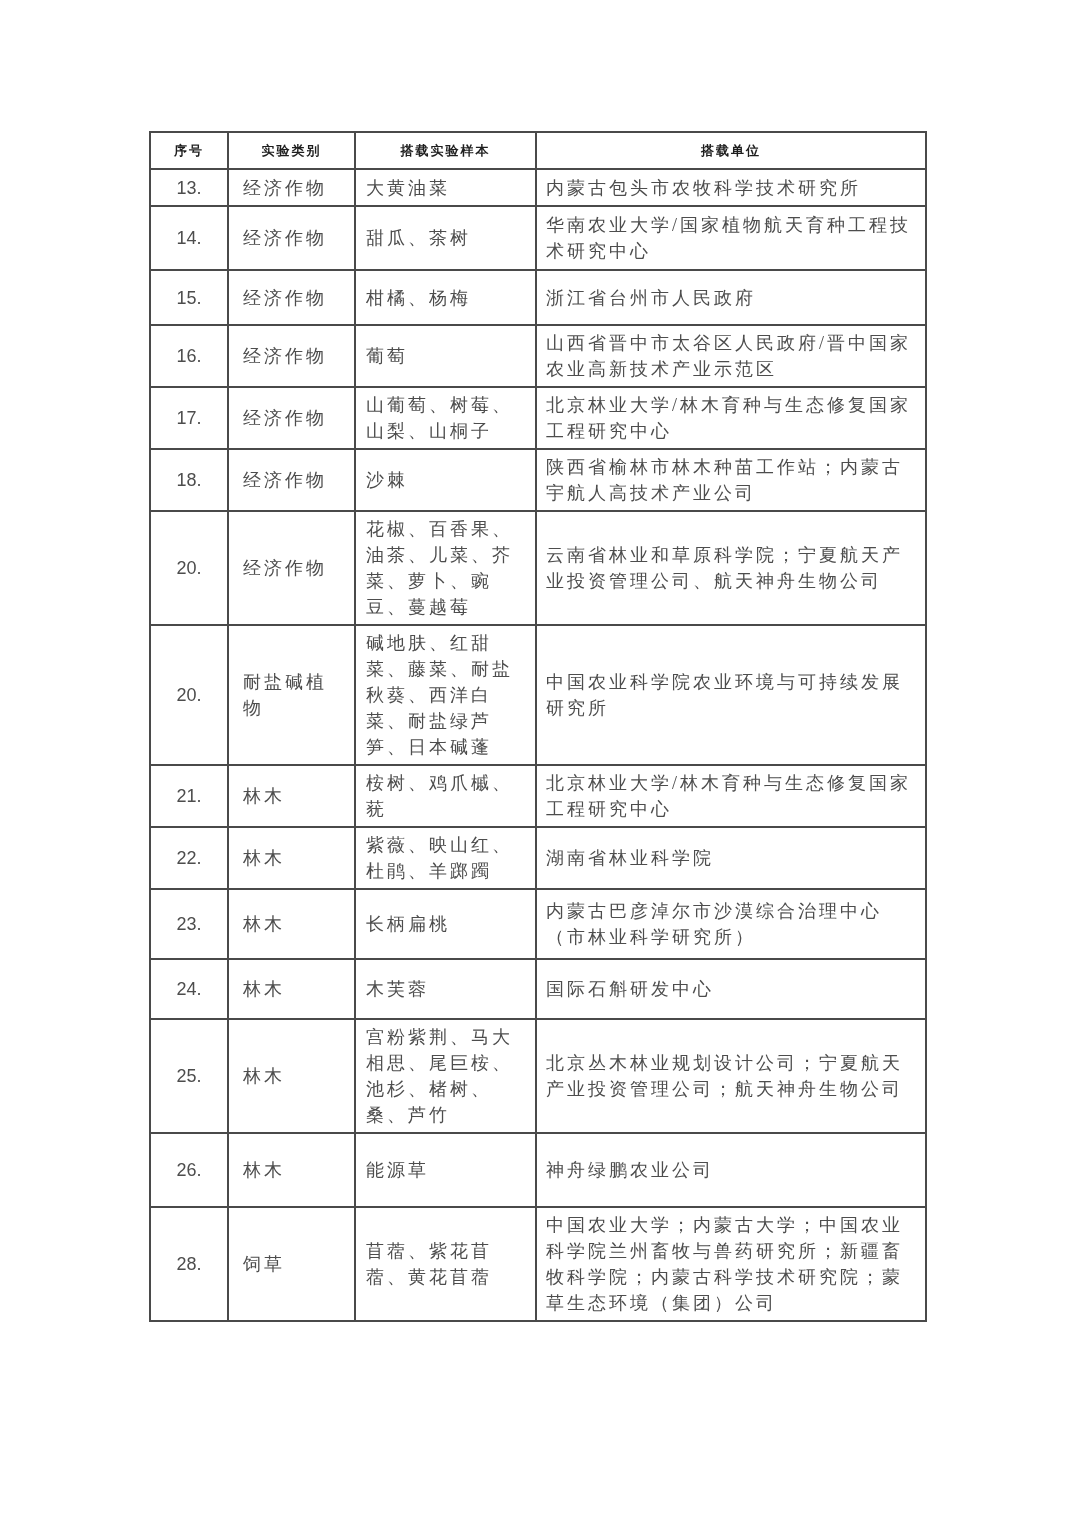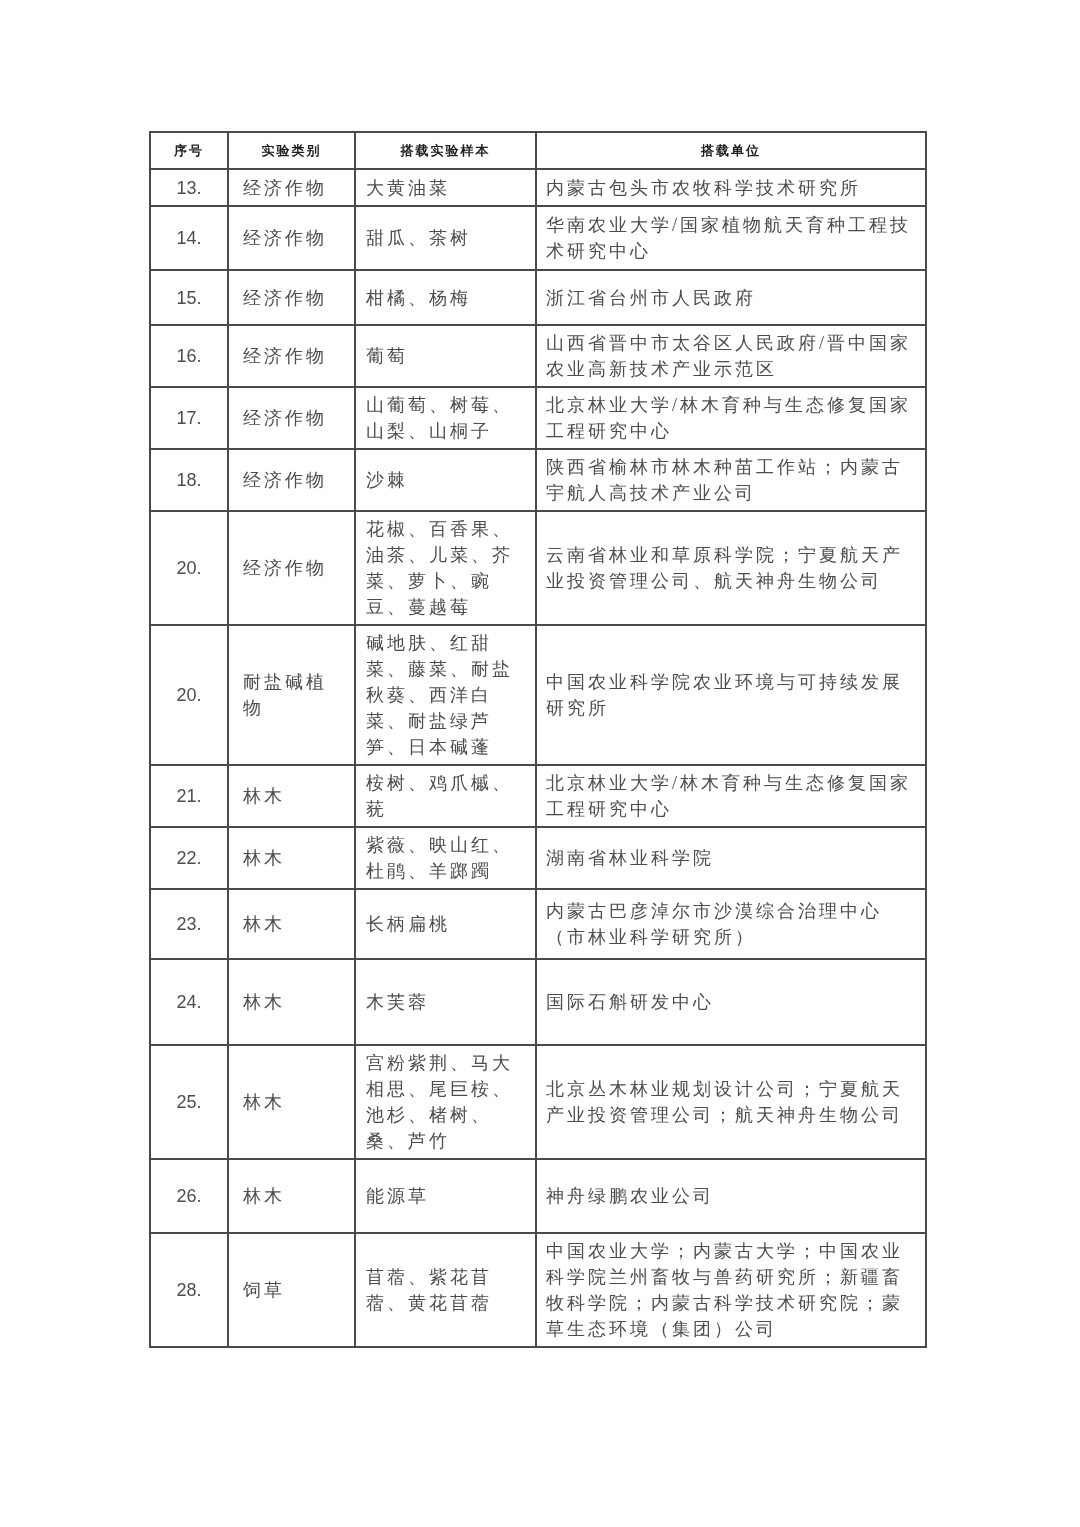--- a/index.html
+++ b/index.html
@@ -138,21 +138,21 @@
           <td class="category">林木</td>
           <td class="sample">紫薇、映山红、杜鹃、羊踯躅</td>
           <td class="unit">湖南省林业科学院</td>
         </tr>
         <tr style="height: 70px; border-radius: 17px;">
           <td class="no">23.</td>
           <td class="category">林木</td>
           <td class="sample">长柄扁桃</td>
           <td class="unit">内蒙古巴彦淖尔市沙漠综合治理中心（市林业科学研究所）</td>
         </tr>
-        <tr style="height: 86px;">
+        <tr style="height: 60px;">
           <td class="no">24.</td>
           <td class="category">林木</td>
           <td class="sample">木芙蓉</td>
           <td class="unit">国际石斛研发中心</td>
         </tr>
         <tr style="height: 76px;">
           <td class="no">25.</td>
           <td class="category">林木</td>
           <td class="sample">宫粉紫荆、马大相思、尾巨桉、池杉、楮树、桑、芦竹</td>
           <td class="unit">北京丛木林业规划设计公司；宁夏航天产业投资管理公司；航天神舟生物公司</td>

